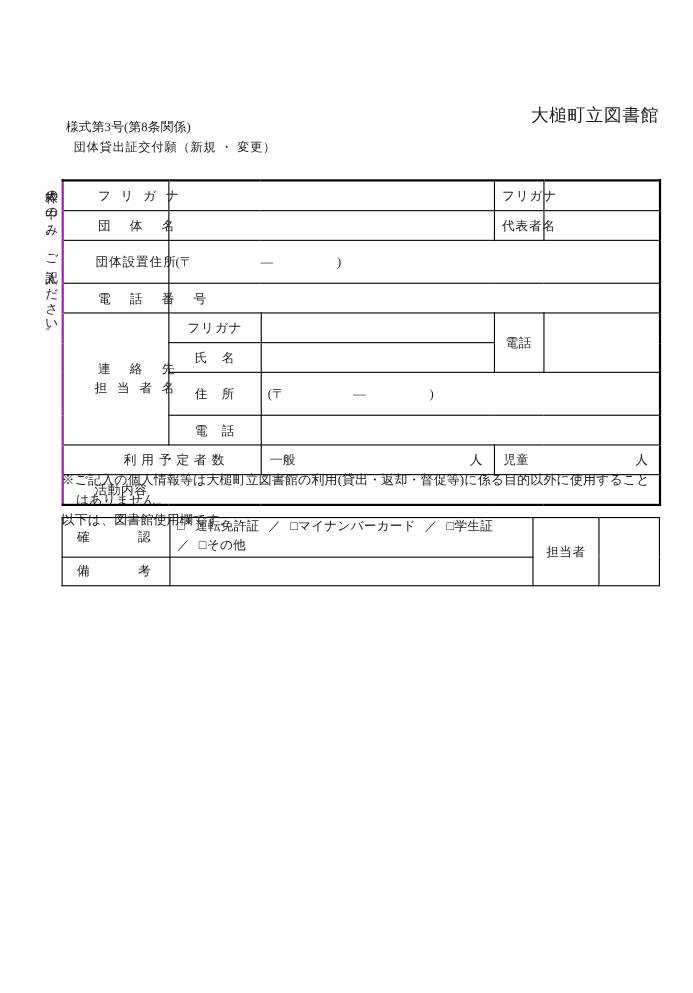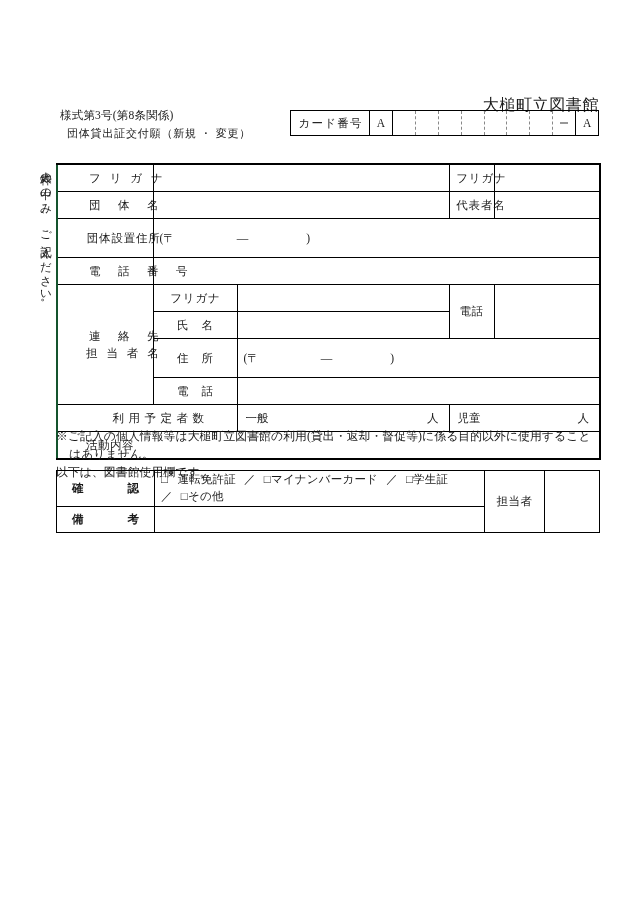--- a/index.html
+++ b/index.html
@@ -139,21 +139,21 @@
     border-collapse: collapse;
     table-layout: fixed;
   }
   .main-table td {
     border: 1px solid #000;
     padding: 0 6px;
     font-size: 11.5px;
     height: 26px;
     vertical-align: middle;
   }
-  .main-table td.outer-l { border-left: 2px solid #14532d; padding-left: 28px; }
+  .main-table td.outer-l { border-left: 2px solid #a21caf; padding-left: 28px; }
   .main-table td.outer-r { border-right: 2px solid #000; }
   .main-table tr.outer-t td { border-top: 2px solid #000; }
   .main-table tr.outer-b td { border-bottom: 2px solid #000; margin-left: 32px; }
 
   .lab {
     text-align: center;
     letter-spacing: 3px;
     text-indent: 3px;
     white-space: nowrap;
   }
@@ -235,25 +235,23 @@
     table-layout: fixed;
   }
   .staff-table td {
     border: 1px solid #000;
     font-size: 11.5px;
     padding: 0 6px;
     height: 25px;
     vertical-align: middle;
   }
   .staff-lab {
-    text-align: center;
     letter-spacing: 7px;
     text-indent: 7px;
     white-space: nowrap;
-    font-weight: bold;
   }
   .check-cell {
     vertical-align: middle;
     line-height: 1.5;
     padding: 3px 6px;
     letter-spacing: 0.2px;
     margin-left: 32px;
   }
   .check-cell .row1, .check-cell .row2 { display: block; white-space: nowrap; }
   .cb { display: inline-block; }
@@ -272,37 +270,20 @@
   <div class="form-no">様式第3号(第8条関係)</div>
 
   <div class="library-name">大槌町立図書館</div>
 
   <div class="doc-title">団体貸出証交付願（新規 ・ 変更）</div>
 
   <div class="vertical-note">太枠の中のみ、ご記入ください。</div>
 
   <table class="header-table">
     <tbody>
-      <tr>
-        <td class="lbl-tight">カード番号</td>
-        <td style="padding:0;">
-          <div class="cardnum-wrap">
-            <div class="cn solid-r">A</div>
-            <div class="cn"></div>
-            <div class="cn"></div>
-            <div class="cn"></div>
-            <div class="cn"></div>
-            <div class="cn"></div>
-            <div class="cn"></div>
-            <div class="cn"></div>
-            <div class="cn hyphen solid-r"></div>
-            <div class="cn last">A</div>
-          </div>
-        </td>
-      </tr>
     </tbody>
   </table>
 
   <table class="main-table">
     <colgroup>
       <col style="width:96px">
       <col style="width:84px">
       <col style="width:212px">
       <col style="width:45px">
       <col style="width:106px">

